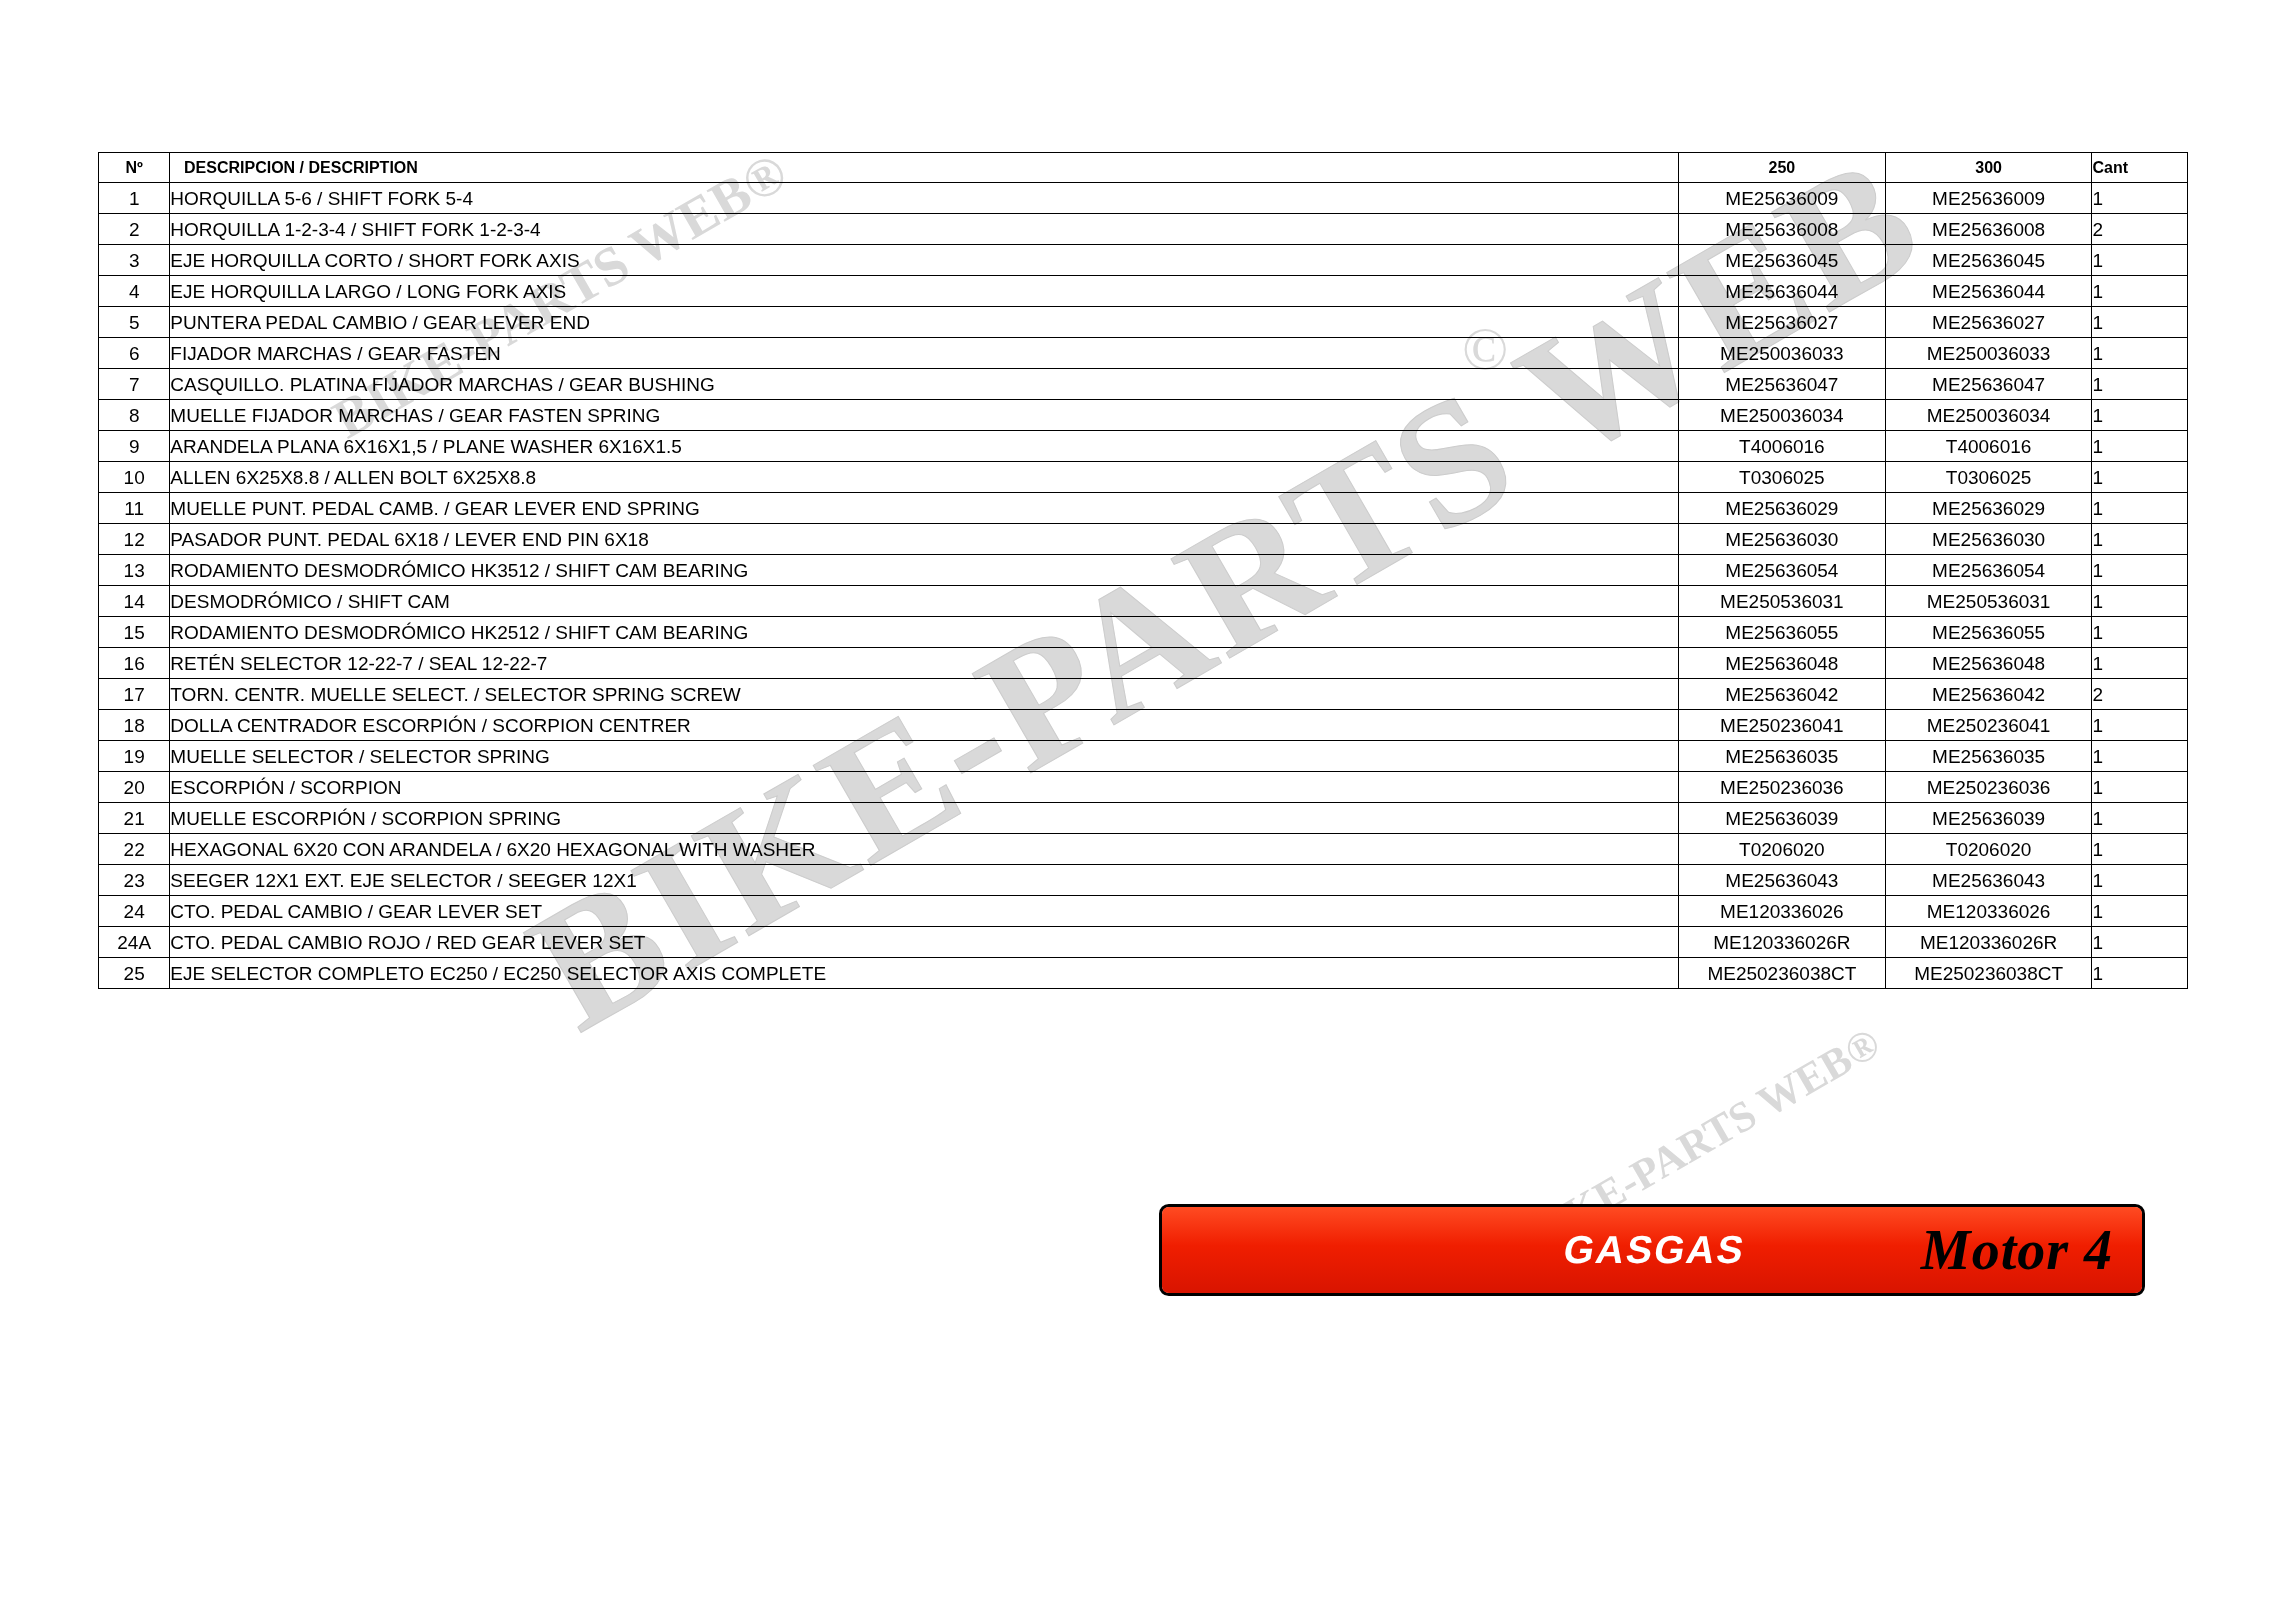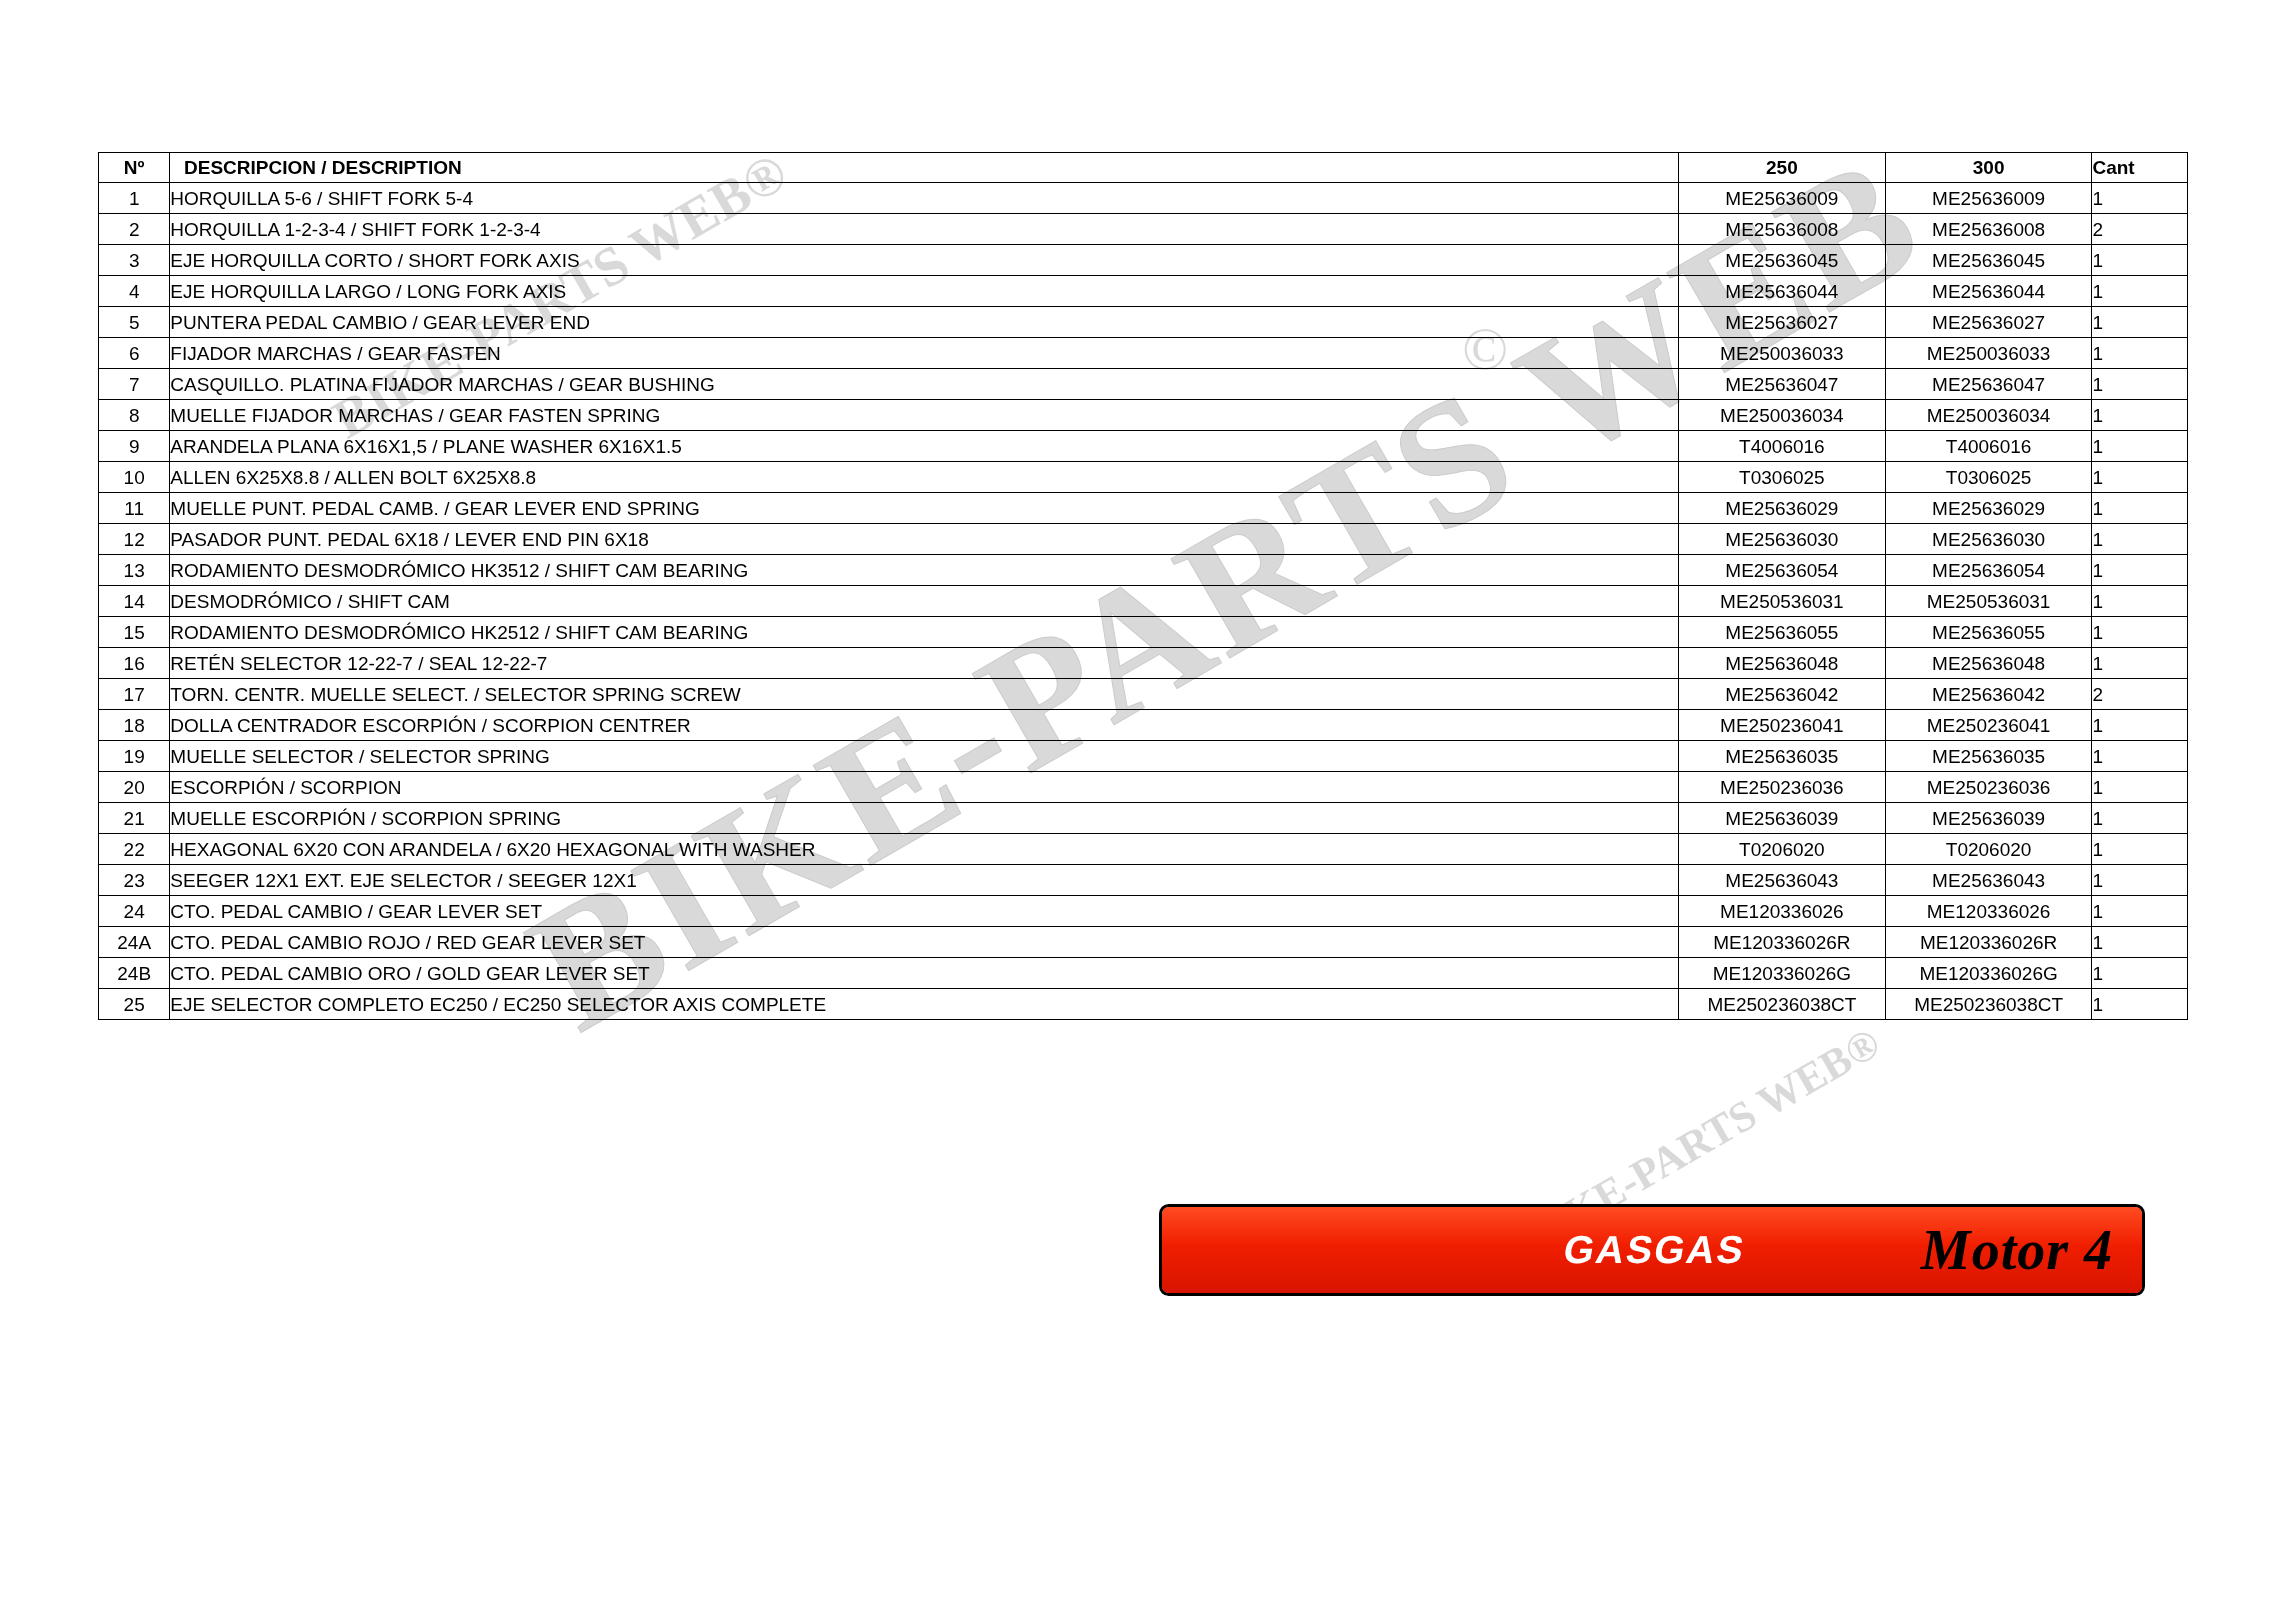--- a/index.html
+++ b/index.html
@@ -87,21 +87,21 @@
     background: transparent;
   }
   th.h-no, td.c-no       { width: 67px;  text-align: center; }
   th.h-desc, td.c-desc   { width: 1423px; text-align: left; padding-left: 13.7px; }
   th.h-250, td.c-250     { width: 196px; text-align: center; margin-left: 21px; }
   th.h-300, td.c-300     { width: 196px; text-align: center; }
   th.h-cant, td.c-cant   { width: 90px;  text-align: left; }
 
   table.parts thead th {
     font-weight: bold;
-    font-size: 19px;
+    font-size: 16px;
     height: 29px;
   }
   thead th.h-desc { text-align: left; padding-left: 13.7px; }
 
   
   .banner {
     position: absolute;
     left: 1159px;
     top: 1204px;
     width: 980px;
@@ -333,27 +333,20 @@
           <td class="c-cant">1</td>
         </tr>
         <tr>
           <td class="c-no">24A</td>
           <td class="c-desc">CTO. PEDAL CAMBIO ROJO / RED GEAR LEVER SET</td>
           <td class="c-250">ME120336026R</td>
           <td class="c-300">ME120336026R</td>
           <td class="c-cant">1</td>
         </tr>
         <tr>
-          <td class="c-no">24B</td>
-          <td class="c-desc">CTO. PEDAL CAMBIO ORO / GOLD GEAR LEVER SET</td>
-          <td class="c-250">ME120336026G</td>
-          <td class="c-300">ME120336026G</td>
-          <td class="c-cant">1</td>
-        </tr>
-        <tr>
           <td class="c-no">25</td>
           <td class="c-desc">EJE SELECTOR COMPLETO EC250 / EC250 SELECTOR AXIS COMPLETE</td>
           <td class="c-250">ME250236038CT</td>
           <td class="c-300">ME250236038CT</td>
           <td class="c-cant">1</td>
         </tr>
       </tbody>
   </table>
 </div>
 

